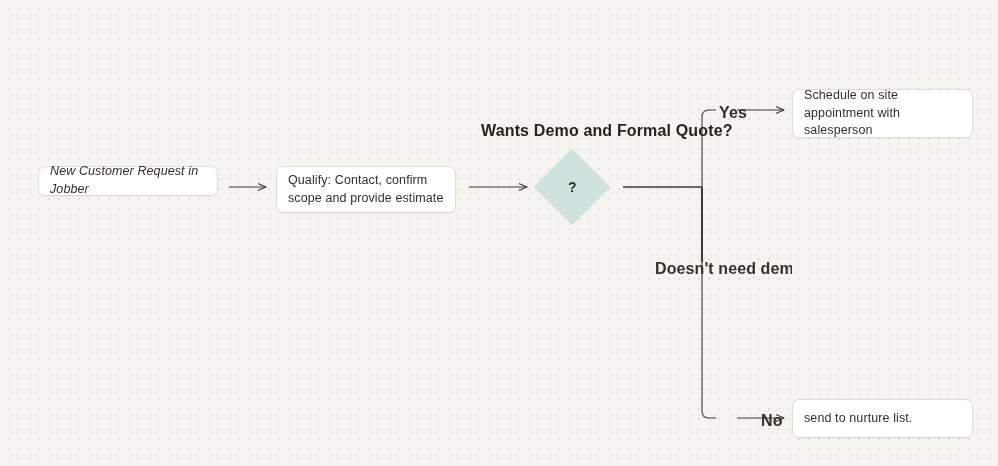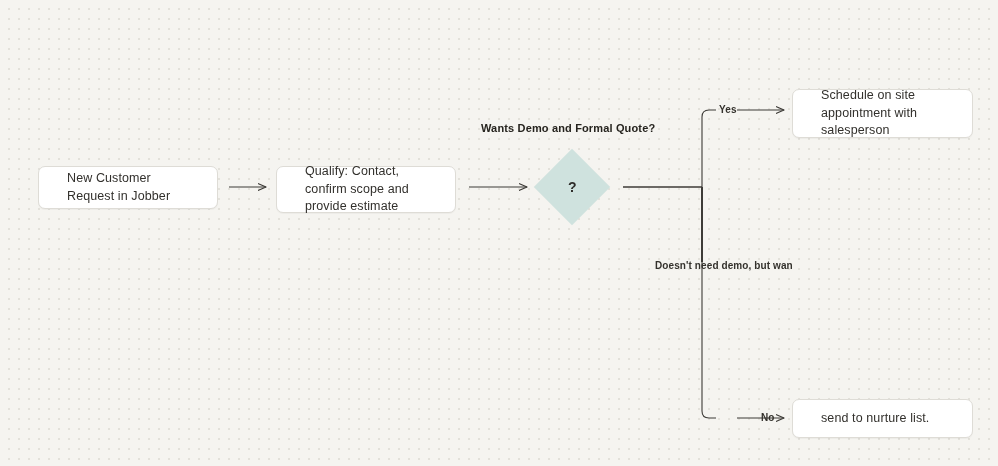--- a/index.html
+++ b/index.html
@@ -34,21 +34,21 @@
   }
   .node-box {
     position: absolute;
     box-sizing: border-box;
     background: #ffffff;
     border: 1px solid #dedcd6;
     border-radius: 7px;
     box-shadow: 0 1px 1px rgba(0,0,0,0.035);
     display: flex;
     align-items: center;
-    padding: 9px 28px;
+    padding: 9px 11px;
   }
   .node-text {
     font-size: 12.5px;
     line-height: 1.42;
     color: #32302c;
     letter-spacing: 0.1px;
   }
   .decision {
     position: absolute;
     background: #cfe2de;
@@ -58,29 +58,29 @@
     justify-content: center;
   }
   .decision-mark {
     transform: rotate(-45deg);
     font-size: 14px;
     font-weight: bold;
     color: #2e2c29;
   }
   .decision-title {
     position: absolute;
-    font-size: 11px;
+    font-size: 16px;
     font-weight: bold;
     color: #26241f;
     white-space: nowrap;
     letter-spacing: 0.15px;
   }
   .edge-label {
     position: absolute;
-    font-size: 10px;
+    font-size: 16px;
     font-weight: bold;
     color: #34322d;
     white-space: nowrap;
     letter-spacing: 0.1px;
   }
   .edge-label.clipped {
     overflow: hidden;
     text-overflow: clip;
   }
 </style>
@@ -116,21 +116,21 @@
     <g>
       <path d="M 702 187 L 702 411 Q 702 418 709 418 L 716 418" fill="none" stroke="#3d3b37" stroke-width="1.1"></path>
       <line x1="737" y1="418" x2="784" y2="418" stroke="#3d3b37" stroke-width="1.1" marker-end="url(#arrowhead)"></line>
     </g>
 
     <g>
       <line x1="702" y1="187" x2="702" y2="262" stroke="#3d3b37" stroke-width="2"></line>
     </g>
   </svg>
 
-  <div class="node-box" style="left:38px; top:166px; width:180px; height:43px;">
+  <div class="node-box" style="left:38px; top:166px; width:180px; height:30px;font-style:italic;">
     <span class="node-text">New Customer Request in Jobber</span>
   </div>
 
   <div class="node-box" style="left:276px; top:166px; width:180px; height:47px;">
     <span class="node-text">Qualify: Contact, confirm scope and provide estimate</span>
   </div>
 
   <div class="decision-title" style="left:481px; top:122px;">Wants Demo and Formal Quote?</div>
 
   <div class="decision" style="left:545px; top:160px; width:54px; height:54px;">

